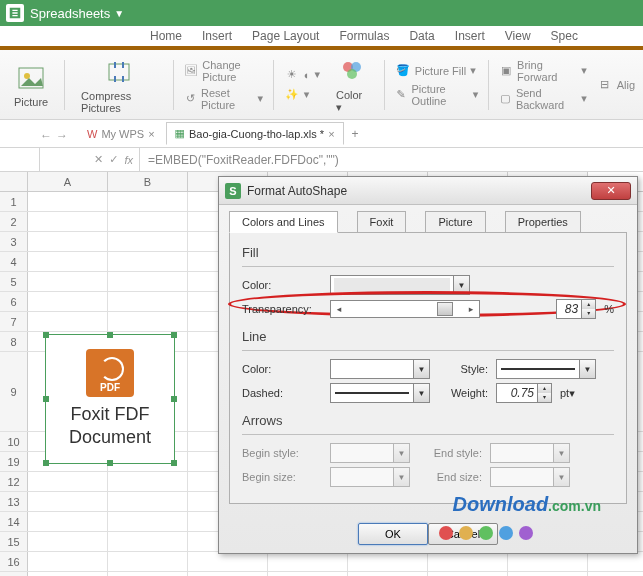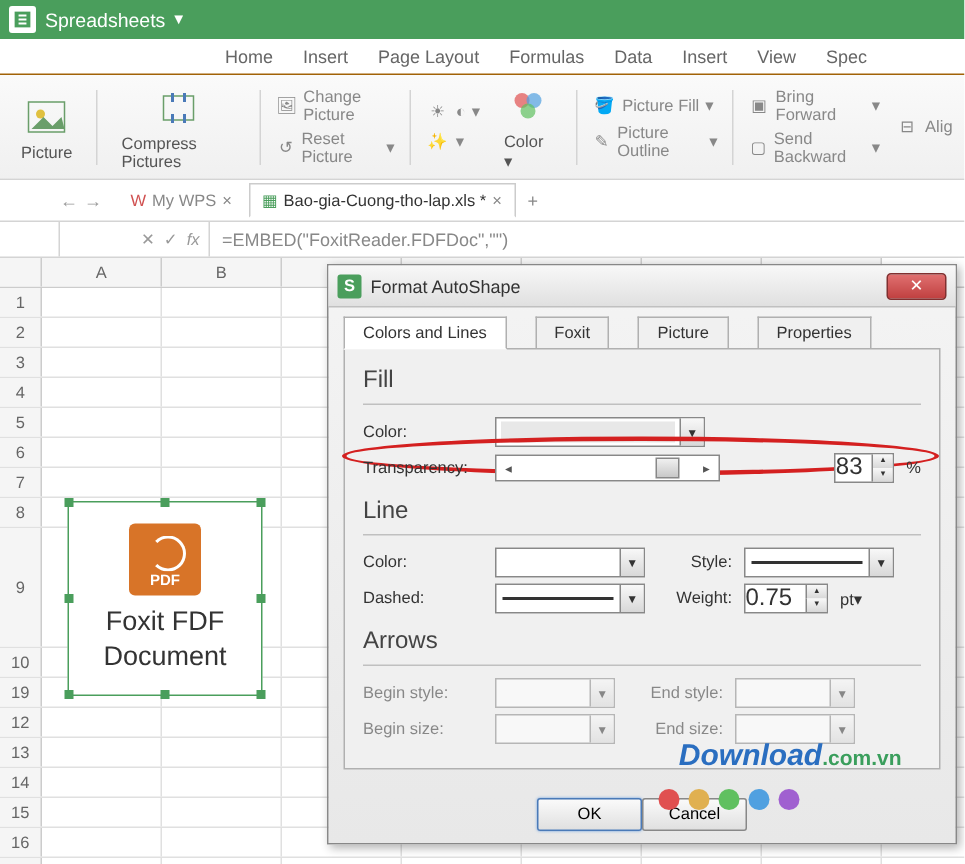--- a/index.html
+++ b/index.html
@@ -2,21 +2,21 @@
 <html><head>
 <meta charset="utf-8">
 <style>
 * { box-sizing: border-box; margin: 0; padding: 0; font-family: "Segoe UI", Tahoma, sans-serif; }
 body { width: 643px; height: 576px; background: #fff; overflow: hidden; position: relative; font-size: 12px; color: #333; }
 .titlebar { height: 26px; background: #4a9e5c; display: flex; align-items: center; color: #fff; padding: 0 6px; }
 .titlebar .app-icon { width: 18px; height: 18px; background: #fff; border-radius: 2px; display: flex; align-items: center; justify-content: center; margin-right: 6px; }
 .titlebar .app-icon svg { width: 14px; height: 14px; }
 .titlebar .title { font-size: 13px; font-weight: 500; }
 .titlebar .chev { margin-left: 4px; font-size: 10px; }
-.menubar { height: 24px; background: #fff; border-bottom: 1px solid #a16207; display: flex; align-items: center; padding-left: 150px; gap: 20px; color: #666; font-size: 12px; }
+.menubar { height: 24px; background: #fff; border-bottom: 4px solid #a16207; display: flex; align-items: center; padding-left: 150px; gap: 20px; color: #666; font-size: 12px; }
 .menubar span { cursor: default; }
 .ribbon { height: 70px; background: linear-gradient(#fafafa,#f0f0f0); border-bottom: 1px solid #d4d4d4; display: flex; align-items: center; padding: 4px 8px; gap: 10px; }
 .rb-group { display: flex; flex-direction: column; align-items: center; gap: 2px; padding: 0 6px; }
 .rb-big-icon { width: 32px; height: 32px; display: flex; align-items: center; justify-content: center; }
 .rb-label { font-size: 11px; color: #555; }
 .rb-sep { width: 1px; height: 50px; background: #d4d4d4; }
 .rb-small-col { display: flex; flex-direction: column; gap: 4px; }
 .rb-small-item { display: flex; align-items: center; gap: 4px; color: #888; font-size: 11px; }
 .rb-small-icon { width: 16px; height: 16px; display: flex; align-items: center; justify-content: center; }
 .tabrow { height: 28px; background: #fff; border-bottom: 1px solid #d4d4d4; display: flex; align-items: center; padding-left: 40px; gap: 2px; }
@@ -51,34 +51,34 @@
 
 .dialog { position: absolute; left: 218px; top: 176px; width: 420px; background: linear-gradient(#f4f4f4,#e8e8e8); border: 1px solid #888; box-shadow: 2px 2px 6px rgba(0,0,0,0.3); }
 .dlg-title { height: 28px; background: linear-gradient(#f8f8f8,#e0e0e0); display: flex; align-items: center; padding: 0 6px; border-bottom: 1px solid #c0c0c0; }
 .dlg-title .dicon { width: 16px; height: 16px; background: #4a9e5c; border-radius: 2px; margin-right: 6px; display:flex;align-items:center;justify-content:center;color:#fff;font-size:11px;font-weight:bold; }
 .dlg-title .dtxt { font-size: 12px; flex: 1; }
 .dlg-close { width: 40px; height: 18px; background: linear-gradient(#e07070,#c04040); border: 1px solid #803030; border-radius: 3px; color: #fff; display: flex; align-items: center; justify-content: center; font-size: 11px; }
 .dlg-tabs { display: flex; padding: 6px 10px 0; gap: 17px; }
 .dlg-tab { padding: 4px 12px; border: 1px solid #b0b0b0; border-bottom: none; background: #f0f0f0; font-size: 11px; margin-right: 2px; }
 .dlg-tab.active { background: #fff; border-bottom: 1px solid #fff; position: relative; z-index: 2; }
 .dlg-body { margin: 0 10px 10px; border: 1px solid #b0b0b0; background: #f0f0f0; padding: 8px 12px 12px; position: relative; top: -1px; }
-.sect-label { font-size: 16px; color: #444; margin: 4px 0 6px; }
+.sect-label { font-size: 13px; color: #444; margin: 4px 0 6px; }
 .sect-rule { border: none; border-top: 1px solid #c0c0c0; margin: 2px 0 8px; }
 .form-row { display: flex; align-items: center; gap: 8px; margin: 4px 0; font-size: 11px; }
 .form-row .flabel { width: 80px; text-align: left; }
 .color-combo { width: 140px; height: 20px; border: 1px solid #888; background: #fff; display: flex; align-items: center; }
 .color-swatch { flex: 1; height: 14px; margin: 0 3px; }
 .combo-btn { width: 16px; height: 18px; border-left: 1px solid #888; background: linear-gradient(#f8f8f8,#d8d8d8); display: flex; align-items: center; justify-content: center; font-size: 8px; }
 .transparency-row { position: relative; }
 .trans-slider { display: flex; align-items: center; width: 150px; height: 18px; border: 1px solid #888; background: #fff; }
 .trans-arrow { width: 16px; text-align: center; font-size: 9px; color: #555; }
 .trans-track { flex: 1; position: relative; height: 100%; }
 .trans-thumb { position: absolute; top: 1px; width: 16px; height: 14px; background: linear-gradient(#f0f0f0,#c8c8c8); border: 1px solid #888; left: 78%; }
 .num-input { width: 40px; height: 20px; border: 1px solid #888; background: #fff; display: flex; align-items: center; }
-.num-val { flex: 1; padding-right: 3px; font-size: 16px; }
+.num-val { flex: 1; text-align: right; padding-right: 3px; font-size: 12px; font-style: italic; }
 .spinner { width: 14px; display: flex; flex-direction: column; }
 .spinner span { height: 9px; border-left: 1px solid #888; background: linear-gradient(#f8f8f8,#d8d8d8); font-size: 6px; text-align: center; line-height: 8px; }
 .unit { font-size: 11px; }
 .highlight-oval { position: absolute; border: 3px solid #d42020; border-radius: 50%; left: -2px; top: 58px; width: 398px; height: 26px; pointer-events: none; }
 .line-combo { width: 100px; height: 20px; border: 1px solid #888; background: #fff; display: flex; align-items: center; }
 .line-preview { flex: 1; height: 2px; background: #333; margin: 0 4px; }
 .dlg-buttons { display: flex; justify-content: center; gap: 0; padding: 8px 12px; }
 .dlg-btn { width: 70px; height: 22px; border: 1px solid #888; background: linear-gradient(#fafafa,#e0e0e0); font-size: 11px; border-radius: 2px; }
 .dlg-btn.primary { border: 1px solid #4a7ab8; box-shadow: 0 0 2px #6aa0e0; }
 .watermark { position: absolute; right: 42px; bottom: 60px; font-size: 20px; font-style: italic; font-weight: bold; pointer-events: none; }

